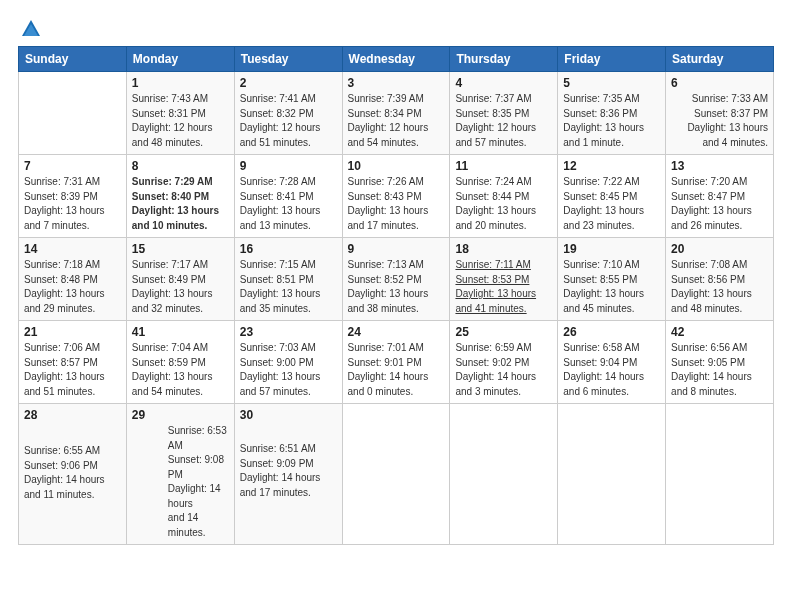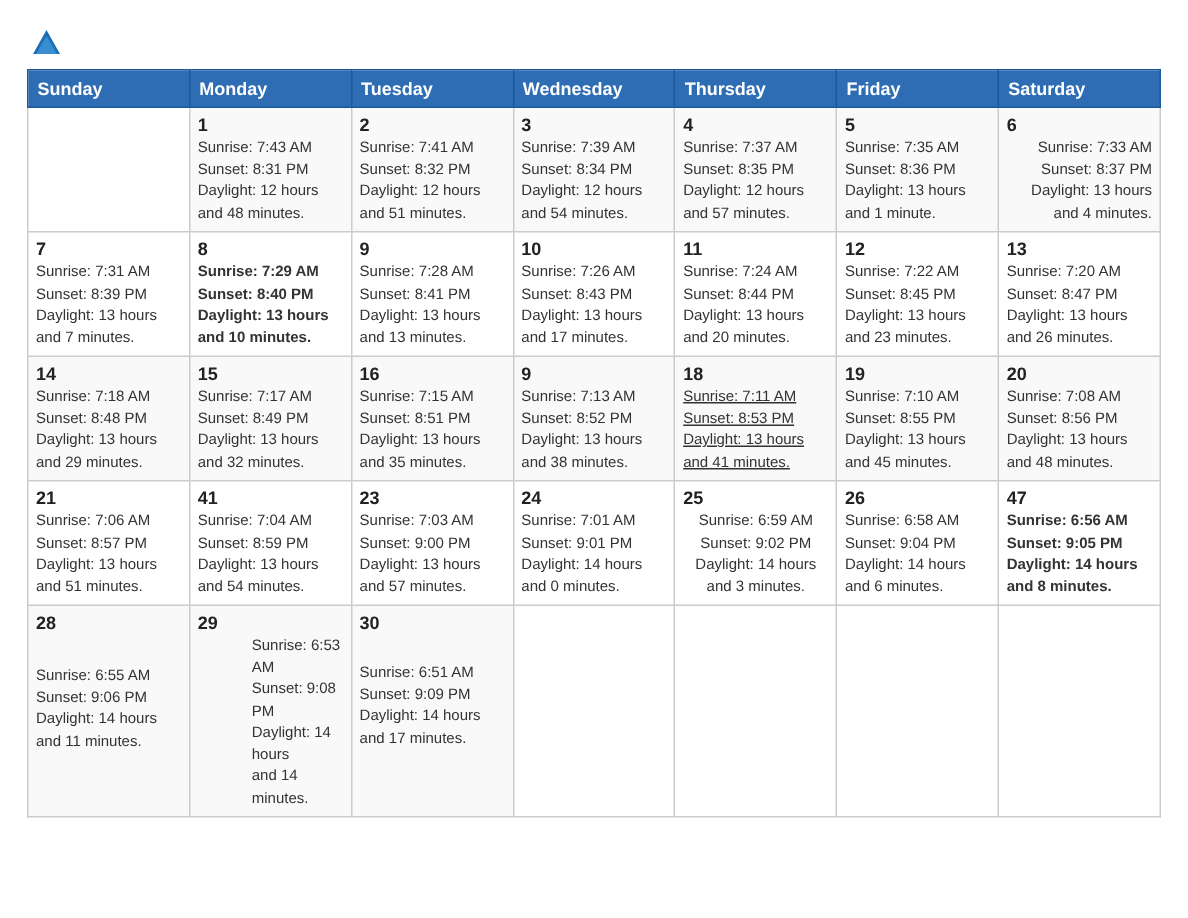--- a/index.html
+++ b/index.html
@@ -307,35 +307,35 @@
           </td>
           <td>
             <span class="day-number">24</span>
             <div class="day-info" style="white-space: pre-line;">Sunrise: 7:01 AM
 Sunset: 9:01 PM
 Daylight: 14 hours
 and 0 minutes.</div>
           </td>
           <td>
             <span class="day-number">25</span>
-            <div class="day-info" style="white-space: pre-line; text-align: center;">Sunrise: 6:59 AM
+            <div class="day-info" style="white-space: pre-line;">Sunrise: 6:59 AM
 Sunset: 9:02 PM
 Daylight: 14 hours
 and 3 minutes.</div>
           </td>
           <td>
             <span class="day-number">26</span>
             <div class="day-info" style="white-space: pre-line;">Sunrise: 6:58 AM
 Sunset: 9:04 PM
 Daylight: 14 hours
 and 6 minutes.</div>
           </td>
           <td>
-            <span class="day-number">47</span>
-            <div class="day-info" style="white-space: pre-line; font-weight: bold;">Sunrise: 6:56 AM
+            <span class="day-number">42</span>
+            <div class="day-info" style="white-space: pre-line;">Sunrise: 6:56 AM
 Sunset: 9:05 PM
 Daylight: 14 hours
 and 8 minutes.</div>
           </td>
         </tr>
         <tr>
           <td>
             <span class="day-number">28</span>
             <div class="day-info" style="white-space: pre-line; margin-top: 22px;">Sunrise: 6:55 AM
 Sunset: 9:06 PM

